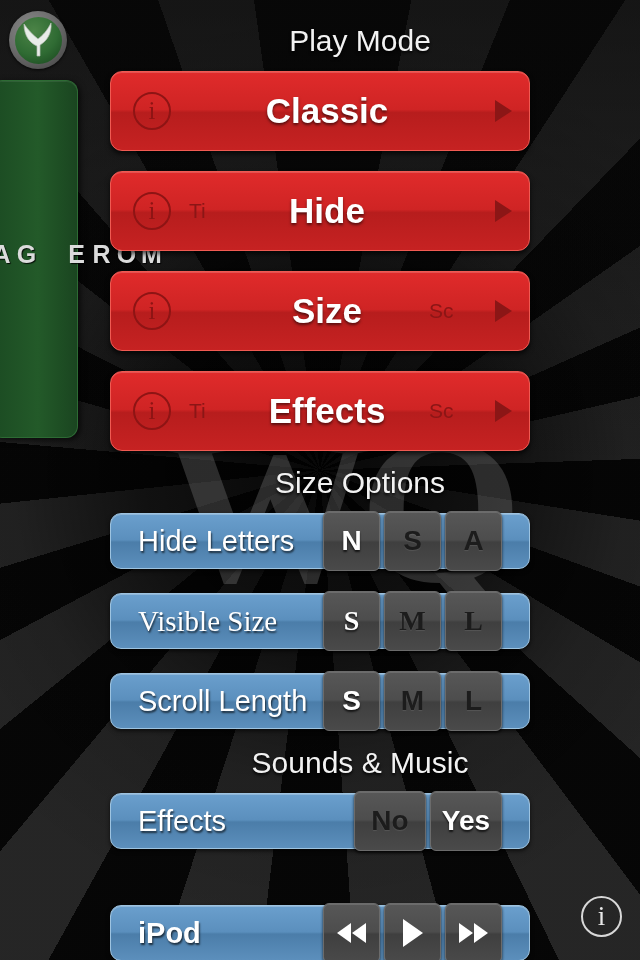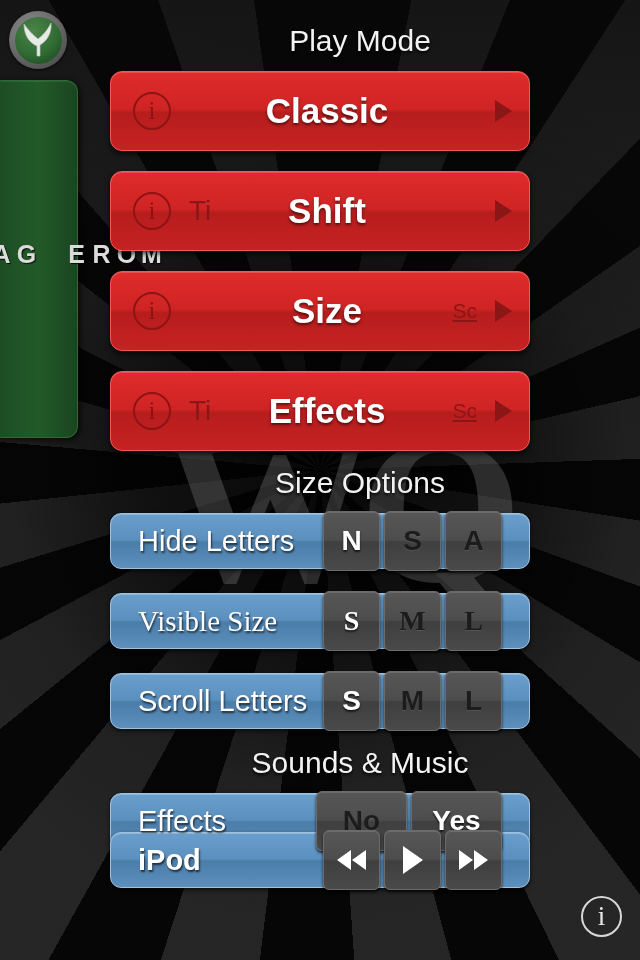--- a/index.html
+++ b/index.html
@@ -151,44 +151,43 @@
     border-radius: 50%;
     border: 2px solid #8e1414;
     display: flex; align-items: center; justify-content: center;
     font-family: "Liberation Serif", serif;
     font-size: 25px;
     color: #8e1414;
     flex: 0 0 auto;
     cursor: pointer;
   }
   .mode-tag {
-    font-size: 28px;
+    font-size: 21px;
     color: #8b1616;
     margin-left: 18px;
     width: 36px;
     flex: 0 0 auto;
     user-select: none;
   }
   .mode-name {
     flex: 1 1 auto;
     text-align: center;
     font-size: 35px;
     font-weight: 700;
     color: #ffffff;
     text-shadow: 0 2px 3px rgba(0,0,0,0.55);
     user-select: none;
   }
   .mode-tag-right {
     font-size: 21px;
     color: #8b1616;
     width: 48px;
     flex: 0 0 auto;
-    text-align: right;
-    user-select: none;
-    text-decoration: underline;
+    text-align: left;
+    user-select: none;
   }
   .mode-arrow {
     width: 52px;
     flex: 0 0 auto;
     display: flex; align-items: center; justify-content: center;
   }
   .tri-right {
     width: 0; height: 0;
     border-left: 17px solid #8b1616;
     border-top: 11px solid transparent;
@@ -242,21 +241,21 @@
     font-weight: 700;
     color: #1c1c1c;
     text-shadow: 0 1px 1px rgba(255,255,255,0.10);
     cursor: pointer;
     user-select: none;
   }
   .seg.selected {
     color: #ffffff;
     text-shadow: 0 2px 2px rgba(0,0,0,0.7);
   }
-  .seg.wide { width: 91px; }
+  .seg.wide { width: 72px; }
 
   
   .glyph {
     display: flex;
     align-items: center;
     gap: 1px;
   }
   .t-left {
     width: 0; height: 0;
     border-right: 14px solid #ffffff;
@@ -331,21 +330,21 @@
     <div class="mode-name">Classic</div>
     <div class="mode-tag-right"></div>
     <div class="mode-arrow">
         <span class="tri-right"></span>
       </div>
   </div>
 
   <div class="mode-btn" style="top:171px;">
     <div class="mode-info">i</div>
     <div class="mode-tag">Ti</div>
-    <div class="mode-name">Shift</div>
+    <div class="mode-name">Hide</div>
     <div class="mode-tag-right"></div>
     <div class="mode-arrow">
         <span class="tri-right"></span>
       </div>
   </div>
 
   <div class="mode-btn" style="top:271px;">
     <div class="mode-info">i</div>
     <div class="mode-tag"></div>
     <div class="mode-name">Size</div>
@@ -382,40 +381,40 @@
     <div class="opt-label">Visible Size</div>
     <div class="seg-group">
       <div class="seg selected">S</div>
       <div class="seg">M</div>
       <div class="seg">L</div>
     </div>
   </div>
 
   <div class="opt-row" style="top:673px;">
     <div class="opt-bar"></div>
-    <div class="opt-label">Scroll Letters</div>
+    <div class="opt-label">Scroll Length</div>
     <div class="seg-group">
       <div class="seg selected">S</div>
       <div class="seg">M</div>
       <div class="seg">L</div>
     </div>
   </div>
 
   <div class="section-title" style="top:746px;">Sounds &amp; Music</div>
 
   <div class="opt-row" style="top:793px;">
     <div class="opt-bar"></div>
     <div class="opt-label">Effects</div>
     <div class="seg-group">
       <div class="seg wide">No</div>
       <div class="seg wide selected">Yes</div>
     </div>
   </div>
 
-  <div class="opt-row" style="top:832px;padding-left:30px;">
+  <div class="opt-row" style="top:905px;padding-left:30px;">
     <div class="opt-bar"></div>
     <div class="opt-label bold">iPod</div>
     <div class="seg-group">
       <div class="seg">
         <span class="glyph">
             <span class="t-left"></span>
             <span class="t-left"></span>
           </span>
       </div>
       <div class="seg">

